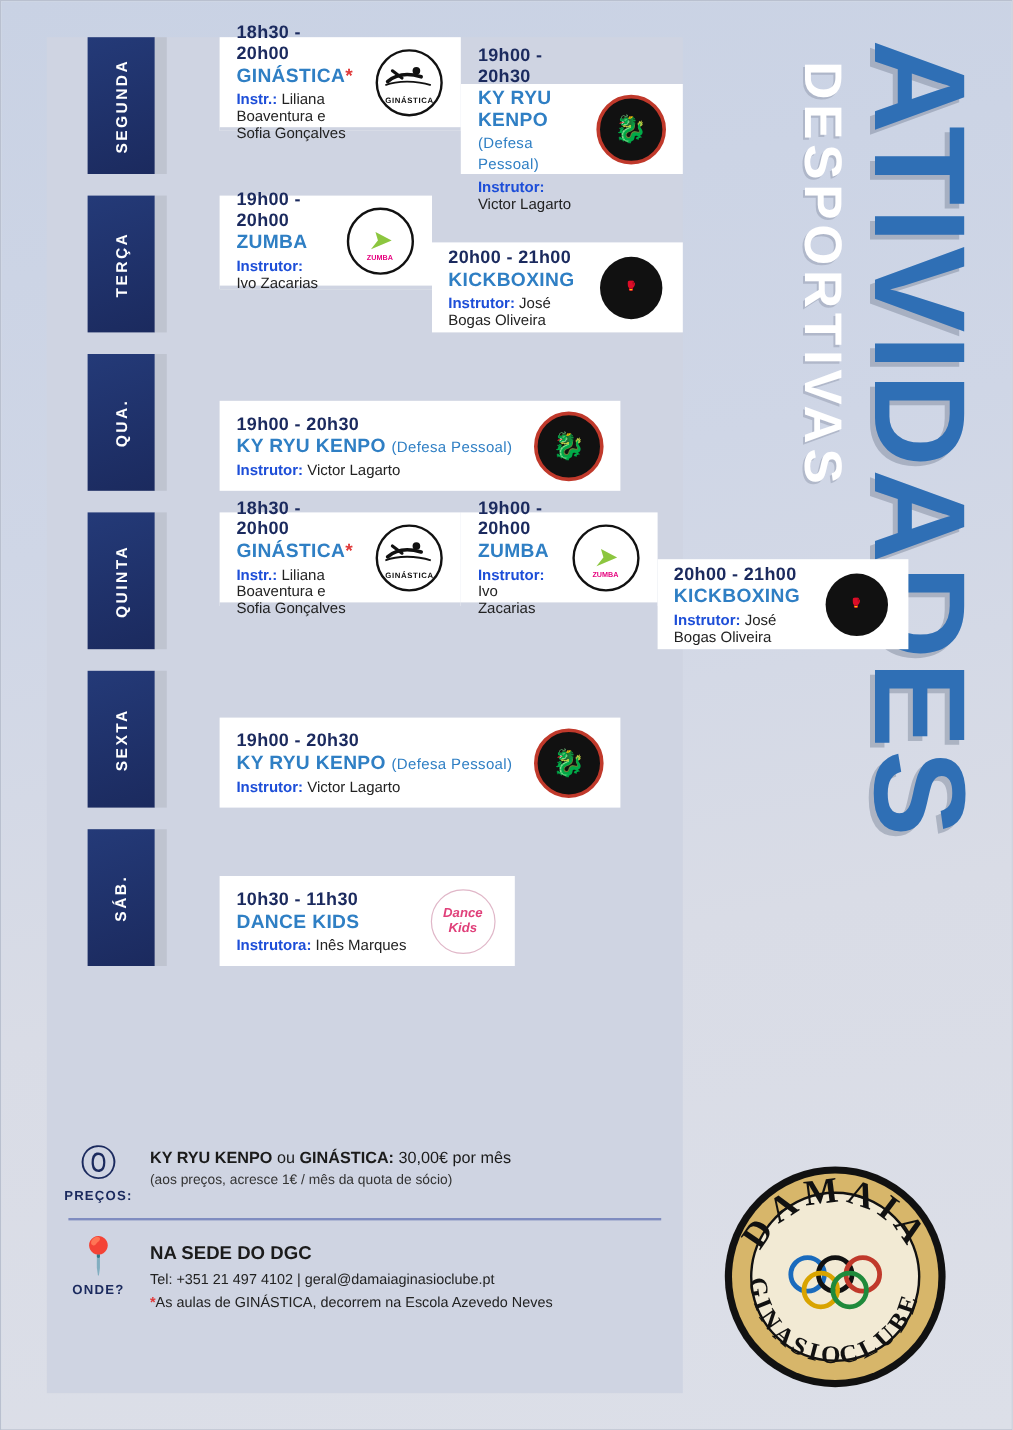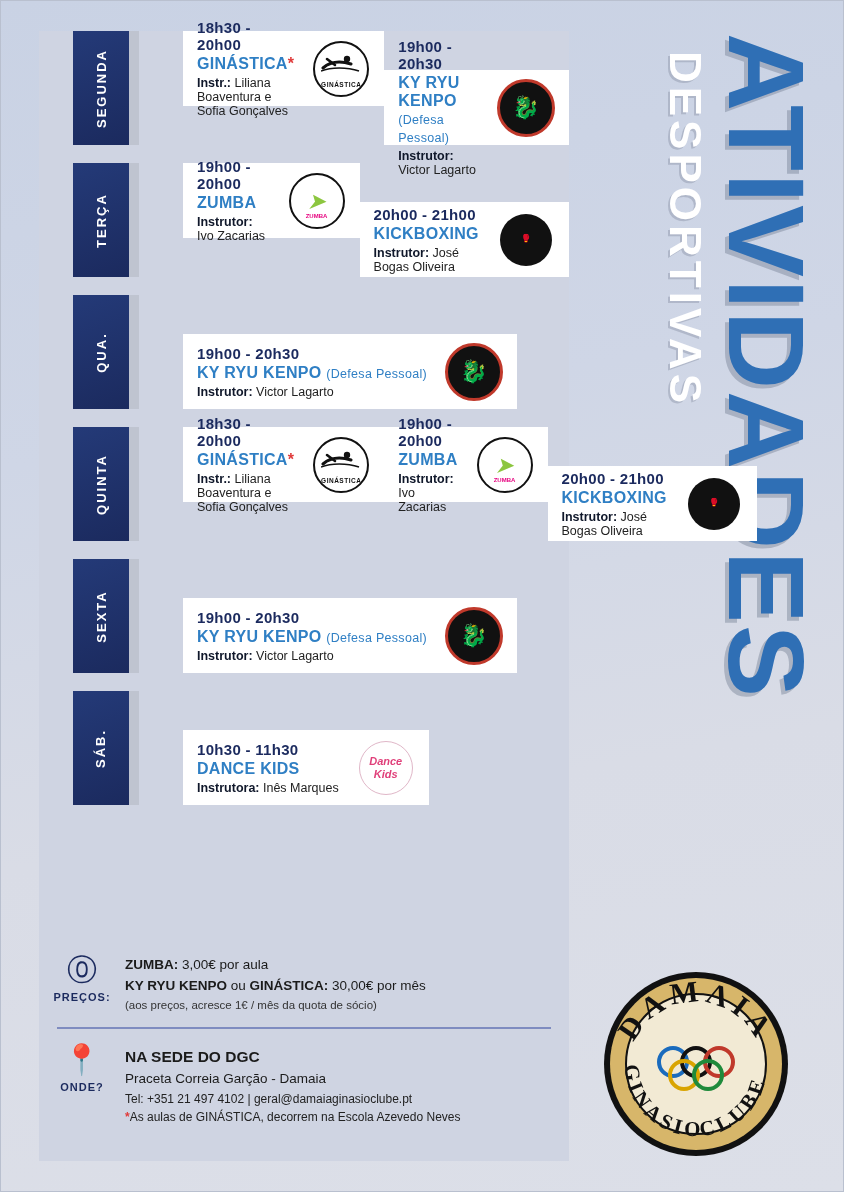--- a/index.html
+++ b/index.html
@@ -73,21 +73,21 @@
     border-bottom:3px solid #cfd4e2;
     position:relative;
   }
   .row:last-child{border-bottom:none;margin-top:39px;}
   .row-text{flex:1;padding:6px 10px 6px 14px;}
   .time{font-size:15px;font-weight:bold;color:#1b2a5e;letter-spacing:.3px;}
   .act{font-size:16px;font-weight:bold;color:#2f7fc4;letter-spacing:.3px;margin-top:2px;}
   .act .ast{color:#e03a3a;}
   .act .sub{font-size:12.5px;font-weight:normal;color:#2f7fc4;}
   .instr{font-size:12.5px;color:#222;margin-top:3px;}
-  .instr b{font-weight:bold;color:#0f172a;}
+  .instr b{font-weight:bold;color:#1d4ed8;}
   .logo{
     width:74px;flex:0 0 74px;
     height:58px;display:flex;align-items:center;justify-content:center;
     margin-right:6px;
   }
   
   .badge{
     width:52px;height:52px;border-radius:50%;
     display:flex;align-items:center;justify-content:center;
     position:relative;overflow:hidden;
@@ -337,36 +337,34 @@
   </div>
 
   <div class="info">
 
     <div class="info-block">
       <div class="info-icon">
         <span class="glyph">⓪</span>
         <span class="cap">PREÇOS:</span>
       </div>
       <div class="info-body">
-        <div><b>ZUMBA:</b><span> 3,00€ por aula</span></div>
         <div><b>KY RYU KENPO</b><span> ou </span><b>GINÁSTICA:</b><span> 30,00€ por mês</span></div>
         <div class="small">(aos preços, acresce 1€ / mês da quota de sócio)</div>
       </div>
     </div>
 
     <div class="divider"></div>
 
     <div class="info-block">
       <div class="info-icon">
         <span class="glyph">📍</span>
         <span class="cap">ONDE?</span>
       </div>
       <div class="info-body">
         <div class="addr-title">NA SEDE DO DGC</div>
-        <div class="addr-line">Praceta Correia Garção - Damaia</div>
         <div class="addr-small">Tel: +351 21 497 4102 | geral@damaiaginasioclube.pt</div>
         <div class="addr-small"><span class="redast">*</span><span>As aulas de GINÁSTICA, decorrem na Escola Azevedo Neves</span></div>
       </div>
     </div>
 
   </div>
 
   <div class="seal">
     <svg viewBox="0 0 190 190" width="190" height="190">
       <circle cx="95" cy="95" r="92" fill="#111"></circle>

